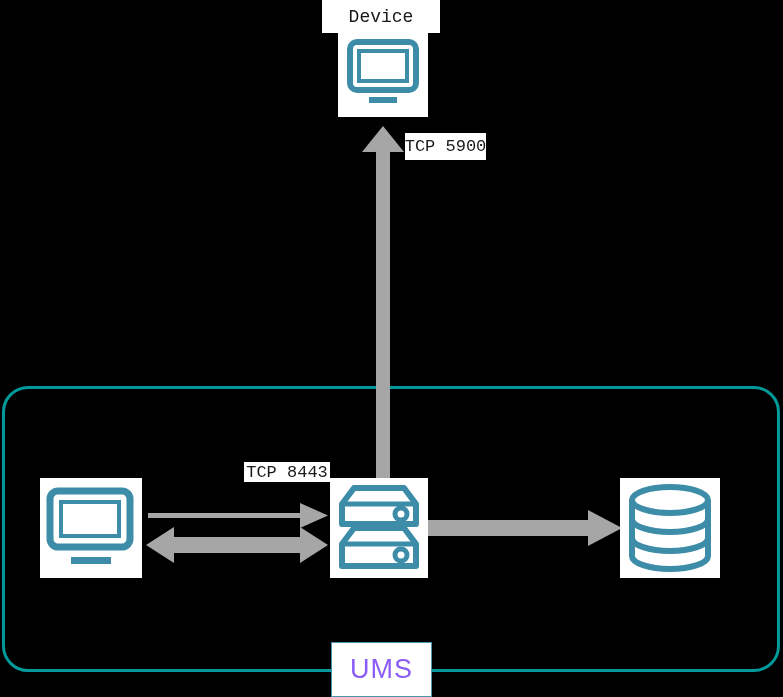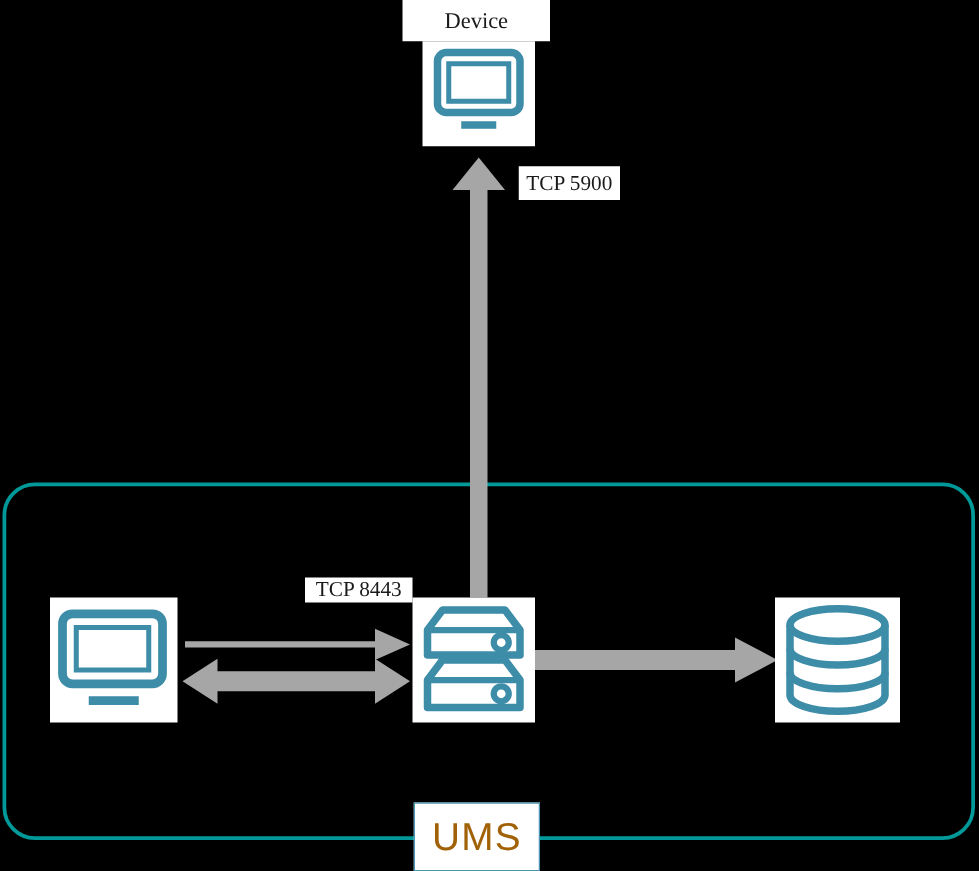--- a/index.html
+++ b/index.html
@@ -37,42 +37,42 @@
     width: 101px;
     height: 55px;
     background: #ffffff;
     border: 1px solid #4a95b0;
     box-sizing: border-box;
     display: flex;
     align-items: center;
     justify-content: center;
   }
   .ums-chip span {
-    color: #a16207;
-    font-size: 31px;
+    color: #8b5cf6;
+    font-size: 27px;
     letter-spacing: 1px;
     line-height: 1;
     font-family: "Liberation Sans", sans-serif;
   }
 
   
   .label-chip {
     position: absolute;
     background: #ffffff;
     color: #1a1a1a;
     font-size: 17px;
     display: flex;
     align-items: center;
     justify-content: center;
     white-space: nowrap;
     box-sizing: border-box;
-    font-family: Liberation Serif, serif;
+    font-family: Liberation Mono, monospace;
   }
   .label-device  { left: 322px; top: 0px;   width: 118px; height: 33px; font-size: 18px;}
-  .label-tcp5900 { left: 405px; top: 133px; width: 81px;  height: 27px; margin-left: 10px; }
+  .label-tcp5900 { left: 405px; top: 133px; width: 81px;  height: 27px; }
   .label-tcp8443 { left: 244px; top: 462px; width: 86px;  height: 20px; }
   .label-dbport  { left: 490px; top: 480px; width: 110px; height: 28px; }
 
   
   .icon-tile {
     position: absolute;
     background: #ffffff;
     box-sizing: border-box;
   }
   .tile-device   { left: 338px; top: 33px;  width: 90px;  height: 84px; }

